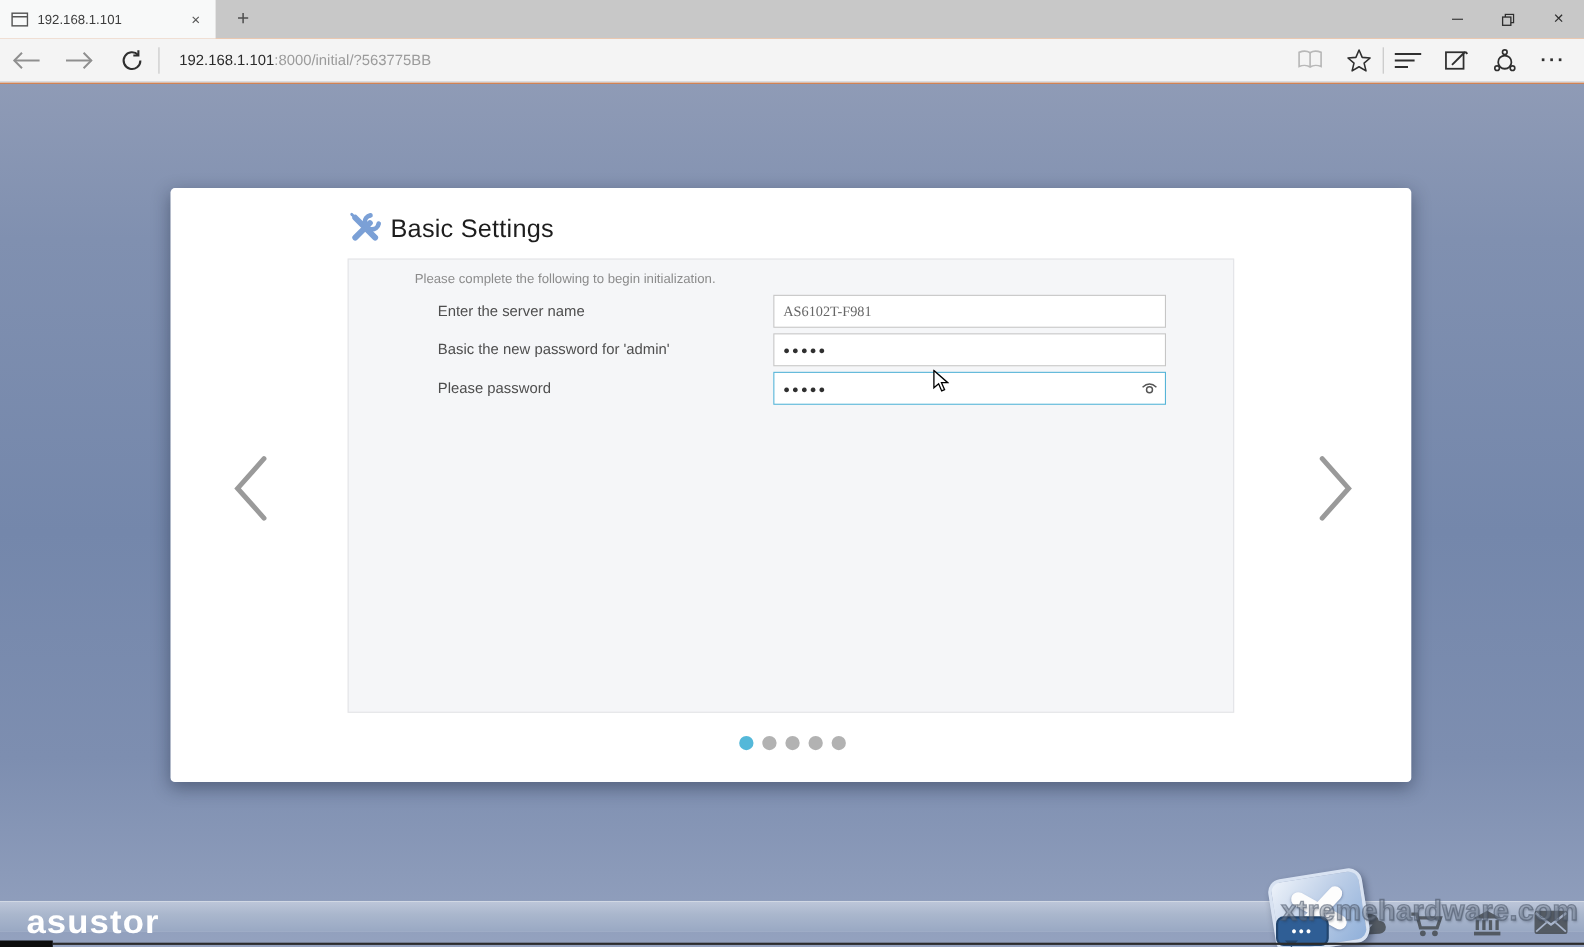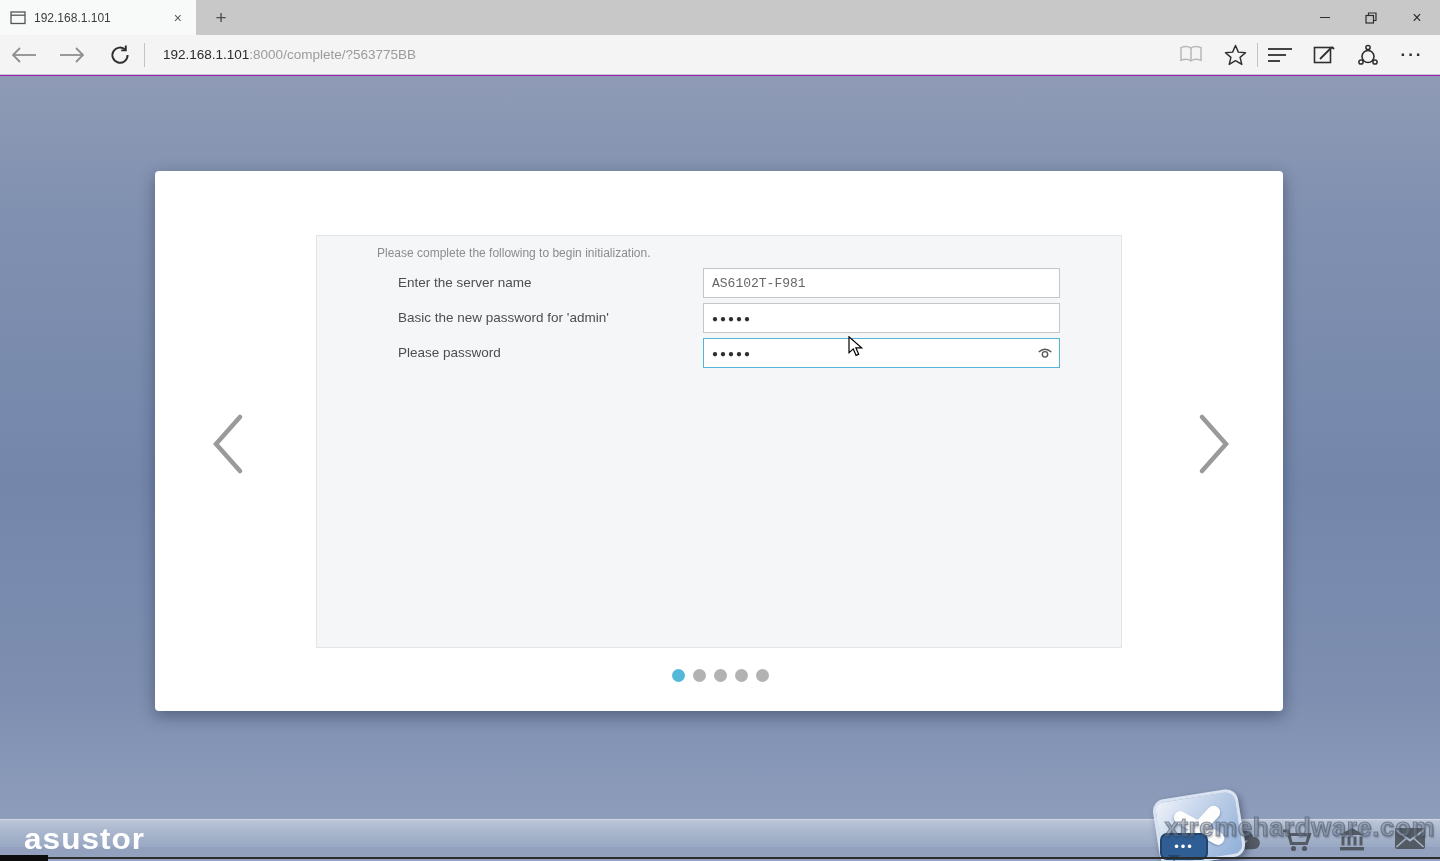--- a/index.html
+++ b/index.html
@@ -1,18 +1,18 @@
 <!DOCTYPE html>
 <html><head>
 <meta charset="utf-8">
 <style>
   * { margin:0; padding:0; box-sizing:border-box; }
   html,body { width:1440px; height:861px; overflow:hidden; }
   body { font-family:"Liberation Sans", sans-serif; }
-  #screen { position:relative; width:1440px; height:861px; background:#a21caf; }
+  #screen { position:relative; width:1440px; height:861px; background:#f97316; }
 
   
   #tabbar { position:absolute; left:0; top:0; width:1440px; height:35px; background:#c8c8c8; }
   .tab { position:absolute; left:0; top:0; width:196px; height:35px; background:#f8f9f9; display:flex; align-items:center; padding:0 10px; }
   .tab-title { font-size:12px; color:#3d3d3d; margin-left:8px; flex:1; white-space:nowrap; overflow:hidden; }
   .tab-close { font-size:14px; color:#5a5a5a; padding:0 4px; cursor:default; }
   .newtab-btn { position:absolute; left:205px; top:0; width:32px; height:35px; display:flex; align-items:center; justify-content:center; font-size:19px; color:#4f4f4f; font-weight:300; }
   .wincontrols { position:absolute; right:0; top:0; height:35px; display:flex; }
   .winbtn { width:46px; height:35px; display:flex; align-items:center; justify-content:center; font-size:12px; color:#2e2e2e; }
   .winbtn.min span { display:block; width:10px; height:1px; background:#2e2e2e; }
@@ -38,21 +38,21 @@
   .tools-icon { width:32px; height:32px; margin-right:7px; }
   .card-title { font-size:23px; color:#1d1d1d; font-weight:500; letter-spacing:0.2px; }
 
   #panel { position:absolute; left:161px; top:64px; width:806px; height:413px; background:#f5f6f8; border:1px solid #e3e4e7; }
   .panel-intro { position:absolute; left:60px; top:10px; font-size:12px; color:#8c8c8c; }
   .form-row { position:absolute; left:0; width:100%; height:30px; }
   .form-row.r0 { top:32px; } .form-row.r1 { top:67px; } .form-row.r2 { top:102px; }
   .form-label { position:absolute; left:81px; top:0; line-height:30px; font-size:13.5px; color:#4e4e4e; }
   .input-wrap { position:absolute; left:386px; top:0; width:357px; height:30px; }
   .input-wrap input { width:357px; height:30px; border:1px solid #c6c6c6; background:#fff; padding:0 26px 0 8px;
-                      font-family:Liberation Mono, monospace; font-size:13px; color:#666; outline:none; }
+                      font-family:Liberation Serif, serif; font-size:13px; color:#666; outline:none; }
   .input-wrap input.pw { font-size:10px; letter-spacing:2px; color:#2f2f2f; padding-top:3px; }
   .input-wrap.focused input { border:1px solid #56b4d7; }
   .eye-btn { position:absolute; right:6px; top:7px; width:18px; height:16px; }
 
   
   .chev { position:absolute; top:336px; width:40px; height:64px; }
   .chev.prev { left:208px; } .chev.next { left:1194px; }
 
   
   #pager { position:absolute; left:0; top:593px; width:1440px; display:flex; justify-content:center; gap:8px; }
@@ -140,21 +140,21 @@
     </div>
     <div class="navbtn">
       <svg width="24" height="24" viewBox="0 0 24 24">
           <path d="M17.6 7.0 A7.6 7.6 0 1 0 19.6 12" fill="none" stroke="#2f2f2f" stroke-width="1.9"></path>
           <polyline points="17.8,2.6 17.8,7.4 13.2,7.4" fill="none" stroke="#2f2f2f" stroke-width="1.9"></polyline>
         </svg>
     </div>
     <div class="vdivider"></div>
     <div class="urlbox">
       <span class="url-host">192.168.1.101</span>
-        <span class="url-rest">:8000/complete/?563775BB</span>
+        <span class="url-rest">:8000/initial/?563775BB</span>
     </div>
     <div class="nav-right">
       <div class="navbtn">
         <svg width="24" height="19" viewBox="0 0 24 19">
             <path d="M12 3 C9.5 1.4 5 1.4 2 2.6 V15.4 C5 14.2 9.5 14.2 12 15.9 C14.5 14.2 19 14.2 22 15.4 V2.6 C19 1.4 14.5 1.4 12 3 Z" fill="none" stroke="#b8b8b8" stroke-width="1.5"></path>
             <line x1="12" y1="3" x2="12" y2="15.9" stroke="#b8b8b8" stroke-width="1.5"></line>
           </svg>
       </div>
       <div class="navbtn">
         <svg width="23" height="22" viewBox="0 0 24 23">
@@ -186,20 +186,31 @@
       </div>
       <div class="navbtn">
         <span class="more-glyph">···</span>
       </div>
     </div>
   </div>
 
   <div id="page">
 
     <div id="card">
+      <div class="card-header">
+        <span class="tools-icon">
+          <svg width="32" height="32" viewBox="0 0 30 30">
+            <line x1="6.5" y1="6.5" x2="23.5" y2="23.5" stroke="#7ba0d6" stroke-width="5" stroke-linecap="round"></line>
+            <line x1="3.5" y1="3.5" x2="8" y2="8" stroke="#7ba0d6" stroke-width="2.4" stroke-linecap="round"></line>
+            <line x1="6.5" y1="23.5" x2="19" y2="11" stroke="#7ba0d6" stroke-width="5" stroke-linecap="round"></line>
+            <path d="M19.5 4.5 A6 6 0 1 0 26.5 11.5" fill="none" stroke="#7ba0d6" stroke-width="4" stroke-linecap="round"></path>
+          </svg>
+        </span>
+        <span class="card-title">Basic Settings</span>
+      </div>
 
       <div id="panel">
         <div class="panel-intro">Please complete the following to begin initialization.</div>
 
         <div class="form-row r0">
           <span class="form-label">Enter the server name</span>
           <span class="input-wrap">
             <input type="text" value="AS6102T-F981" style="">
           </span>
         </div>

